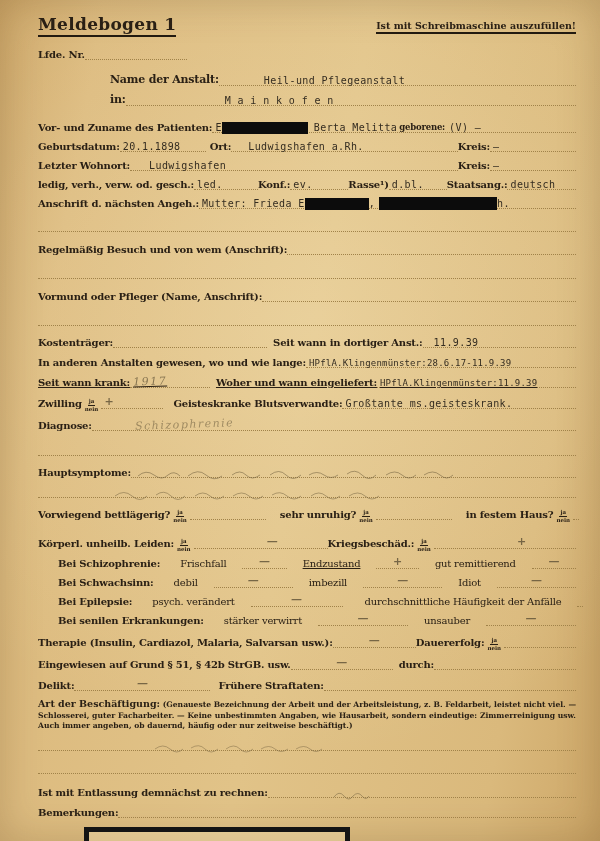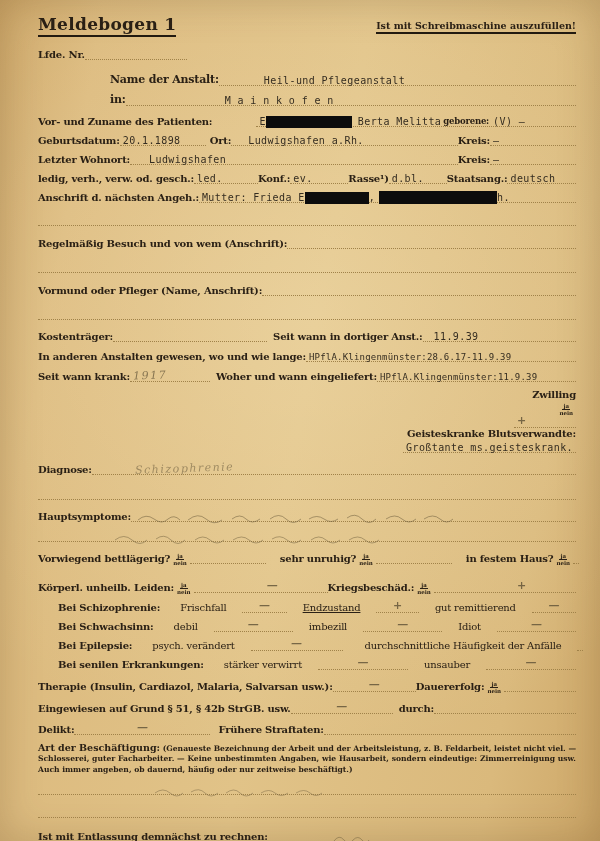--- a/index.html
+++ b/index.html
@@ -63,21 +63,21 @@
       <span class="tw" style="margin-left:42px;">Heil-und Pflegeanstalt</span>
     </span>
   </div>
   <div class="row indent" style="margin-top:6px;">
     <span class="lbl" style="font-size:11px;">in:</span>
     <span class="dl">
       <span class="tw" style="margin-left:96px;">M a i n k o f e n</span>
     </span>
   </div>
 
-  <div class="row" style="margin-top:7px;gap:44px;">
+  <div class="row" style="margin-top:13px;">
     <span class="lbl">Vor- und Zuname des Patienten:</span>
     <span class="dl">
       <span class="tw">E</span>
       <span class="redact" style="width:86px;height:12px;"></span>
       <span class="tw" style="margin-left:6px;">Berta Melitta</span>
       <span class="lbl sm" style="margin-left:2px;">geborene:</span>
       <span class="tw" style="margin-left:4px;">(V) –</span>
     </span>
   </div>
 
@@ -166,32 +166,32 @@
     </span>
   </div>
 
   <div class="row" style="margin-top:6px;">
     <span class="lbl">In anderen Anstalten gewesen, wo und wie lange:</span>
     <span class="dl">
       <span class="tw sm">HPflA.Klingenmünster:28.6.17-11.9.39</span>
     </span>
   </div>
 
-  <div class="row" style="margin-top:6px;">
+  <div class="row" style="margin-top:6px;text-decoration:underline;">
     <span class="lbl">Seit wann krank:</span>
     <span class="dl short" style="width:74px;">
       <span class="hw cursive">1917</span>
     </span>
     <span class="lbl" style="margin-left:6px;">Woher und wann eingeliefert:</span>
     <span class="dl">
       <span class="tw sm">HPflA.Klingenmünster:11.9.39</span>
     </span>
   </div>
 
-  <div class="row" style="flex-direction:column;">
+  <div class="row" style="">
     <span class="lbl">Zwilling</span>
     <span class="jn">
       <span class="top">ja</span>
       <span>nein</span>
     </span>
     <span class="dl short" style="width:56px;">
       <span class="pmark">+</span>
     </span>
     <span class="lbl" style="margin-left:10px;">Geisteskranke Blutsverwandte:</span>
     <span class="dl">

